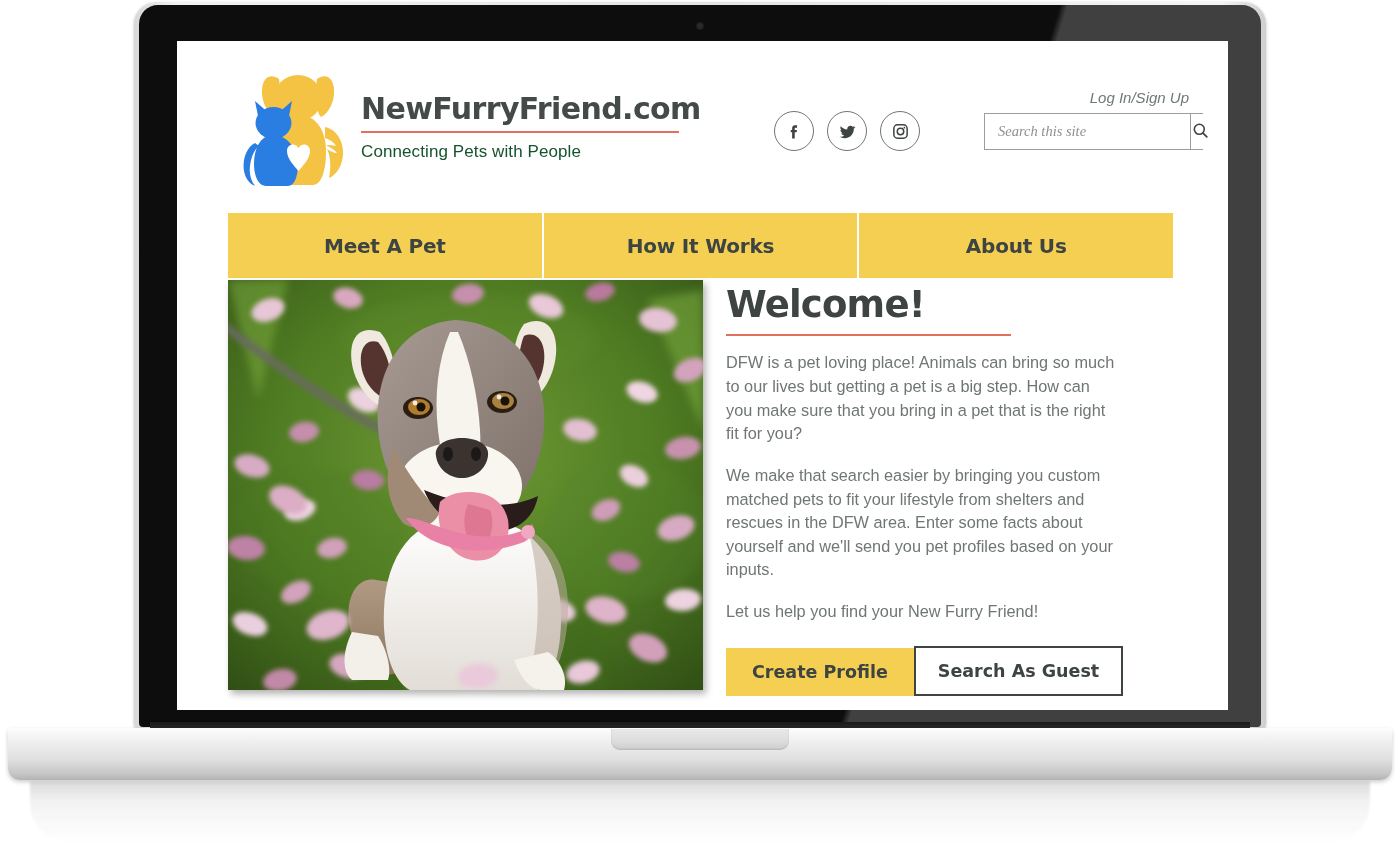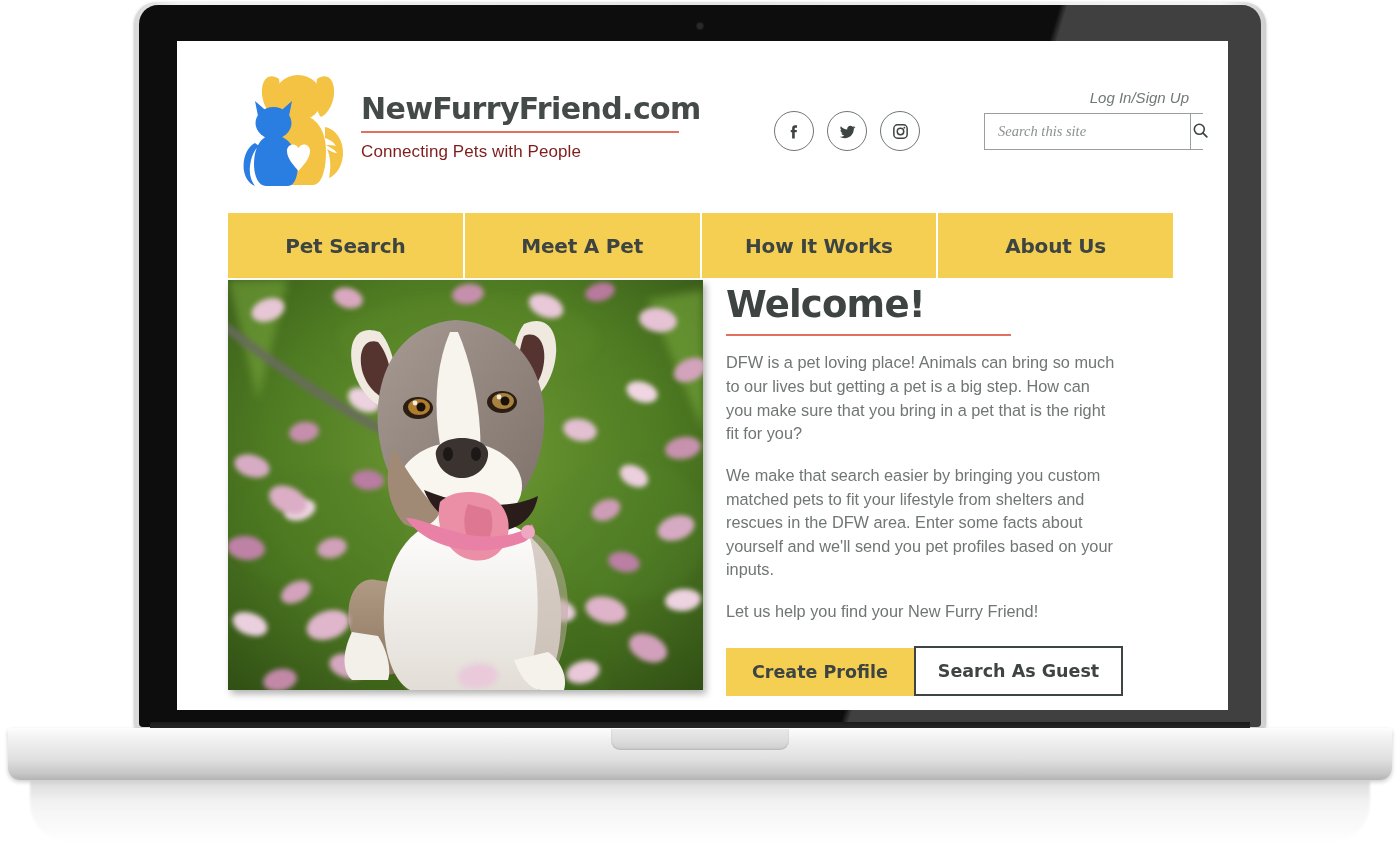--- a/index.html
+++ b/index.html
@@ -163,21 +163,21 @@
   }
   .logo-rule {
     height: 2px;
     background: #e2705e;
     margin-top: 6px;
     margin-bottom: 9px;
     width: 318px;
   }
   .logo-tagline {
     font-size: 17px;
-    color: #7f1d1d;
+    color: #14532d;
     letter-spacing: 0.1px;
     white-space: nowrap;
   }
 
   .header-right {
     position: absolute;
     right: 0;
     top: 0;
     width: 470px;
     height: 160px;
@@ -442,21 +442,20 @@
                   <line x1="15.2" y1="15.2" x2="20" y2="20" stroke="#3d4442" stroke-width="2.2" stroke-linecap="round"></line>
                 </svg>
               </span>
             </button>
           </div>
 
         </div>
       </div>
 
       <nav class="main-nav">
-        <div class="nav-item">Pet Search</div>
         <div class="nav-item">Meet A Pet</div>
         <div class="nav-item">How It Works</div>
         <div class="nav-item">About Us</div>
       </nav>
 
       <div class="hero">
 
         <div class="hero-photo">
           <svg viewBox="0 0 475 410" width="475" height="410" aria-hidden="true">
             <defs>

